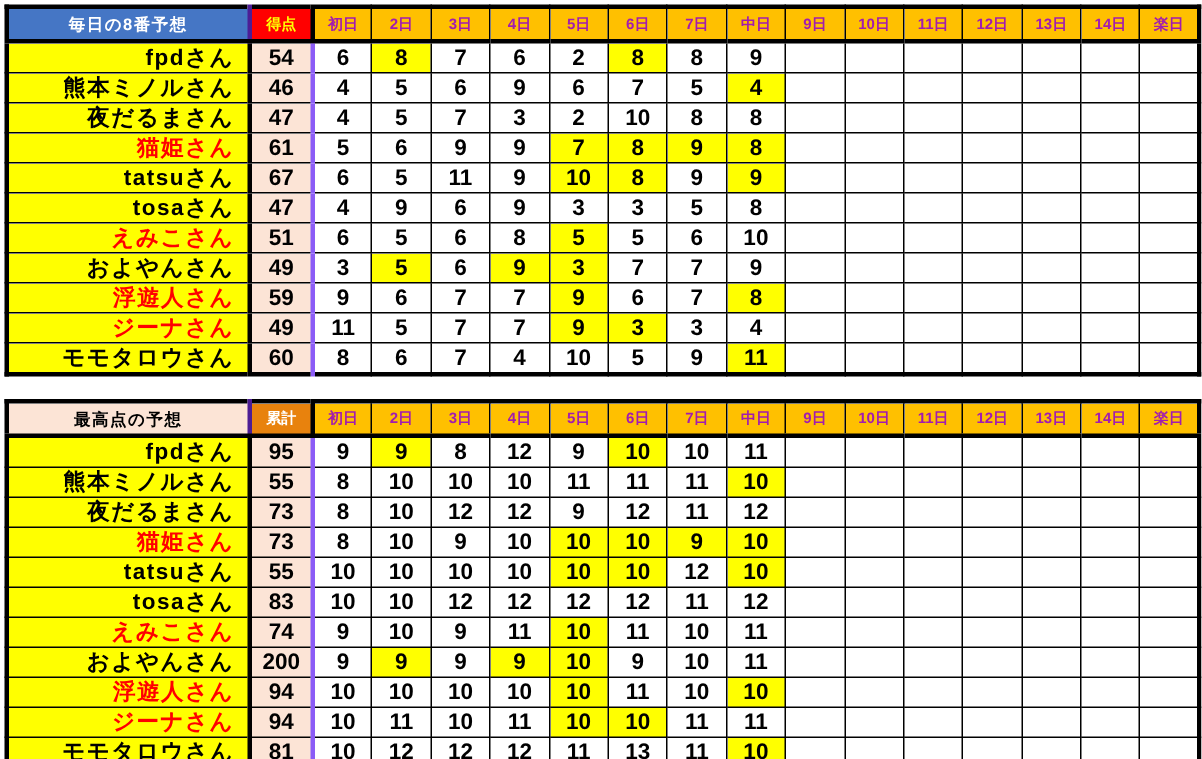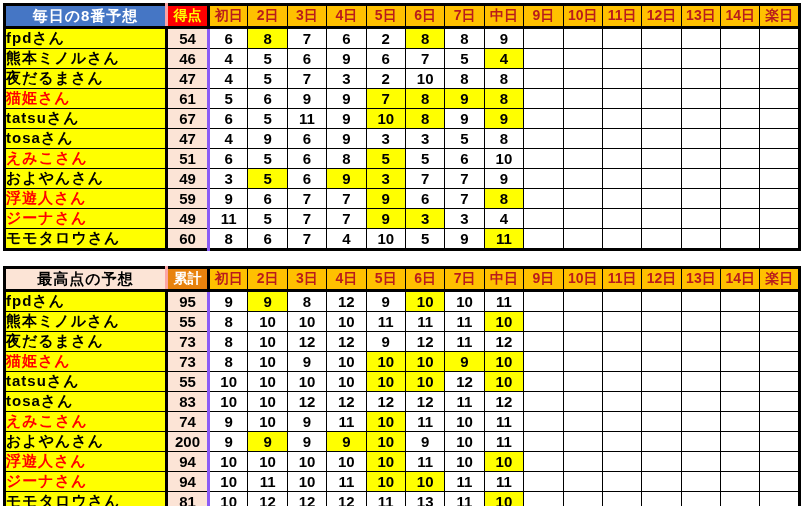--- a/index.html
+++ b/index.html
@@ -19,43 +19,43 @@
   th,td{
     border:1px solid #000;
     overflow:hidden;
     white-space:nowrap;
     padding:0;
   }
   thead th{
     height:20px;
     border-bottom:3px solid #000;
     font-weight:bold;
-    font-size:14px;
+    font-size:10px;
     text-align:center;
     vertical-align:middle;
   }
   tbody td{
     height:19px;
     font-weight:bold;
     font-size:15px;
     text-align:center;
     vertical-align:middle;
     color:#000;
     background:#ffffff;
   }
-  th.title{font-size:15px;letter-spacing:1px;border-right:3px solid #fca5a5;}
+  th.title{font-size:11px;letter-spacing:1px;border-right:3px solid #4c1d95;}
   .t1 th.title{background:var(--title1-bg);color:var(--title1-text);}
   .t2 th.title{background:var(--title2-bg);color:var(--title2-text);margin-left:36px;}
   th.scorehead{border-right:3px solid #000;}
   .t1 th.scorehead{background:var(--score-header-bg);color:var(--score-header-text);}
   .t2 th.scorehead{background:var(--total-header-bg);color:var(--total-header-text);margin-top:33px;}
-  th.dayhead{background:var(--day-header-bg);color:#b91c1c;}
+  th.dayhead{background:var(--day-header-bg);color:#a21caf;}
   td.name{
     background:var(--name-bg);
-    text-align:left;
+    text-align:right;
     padding-right:9px;
     border-right:3px solid #000;
     letter-spacing:1px;
   }
   td.name.red{color:var(--red-name);margin-left:28px;}
   td.score{
     background:var(--score-cell-bg);
     border-right:3px solid #8b5cf6;
   }
   td.val.hl{background:var(--highlight-bg);}

